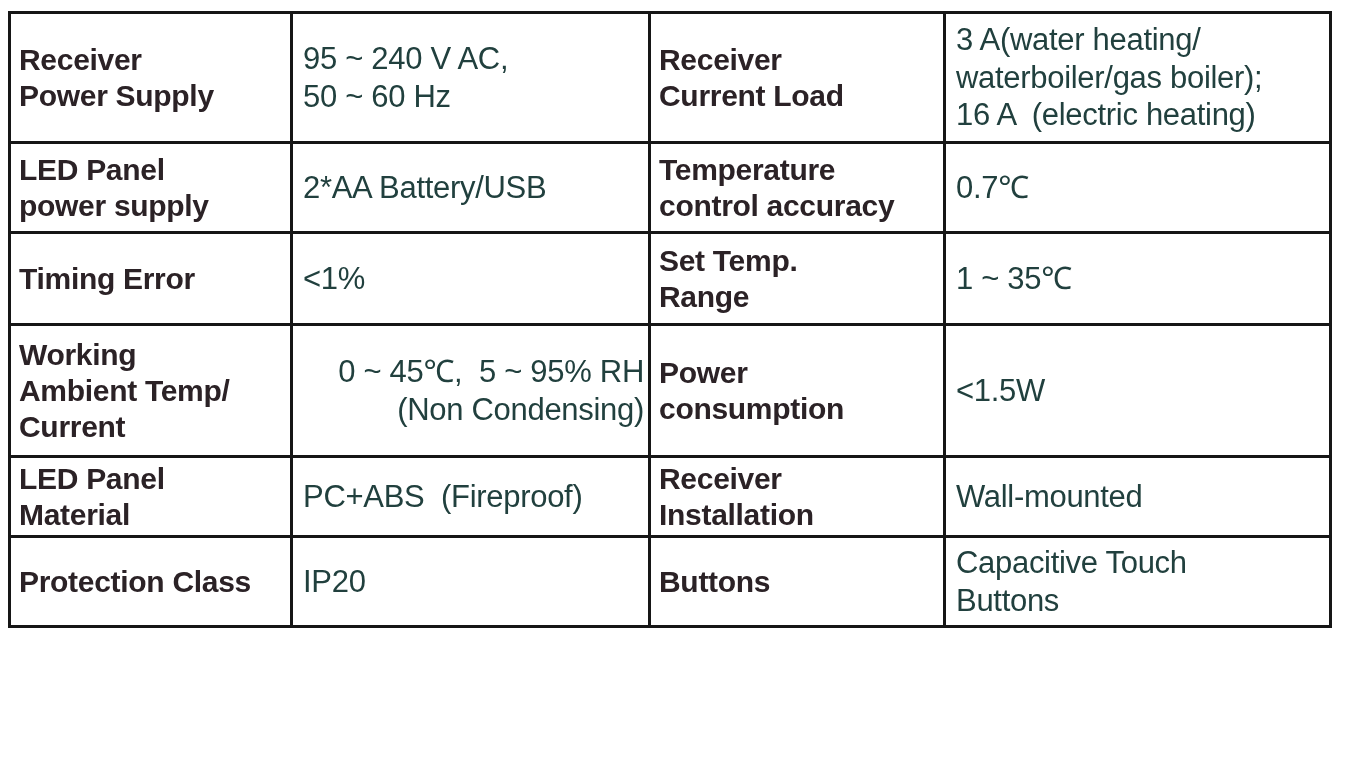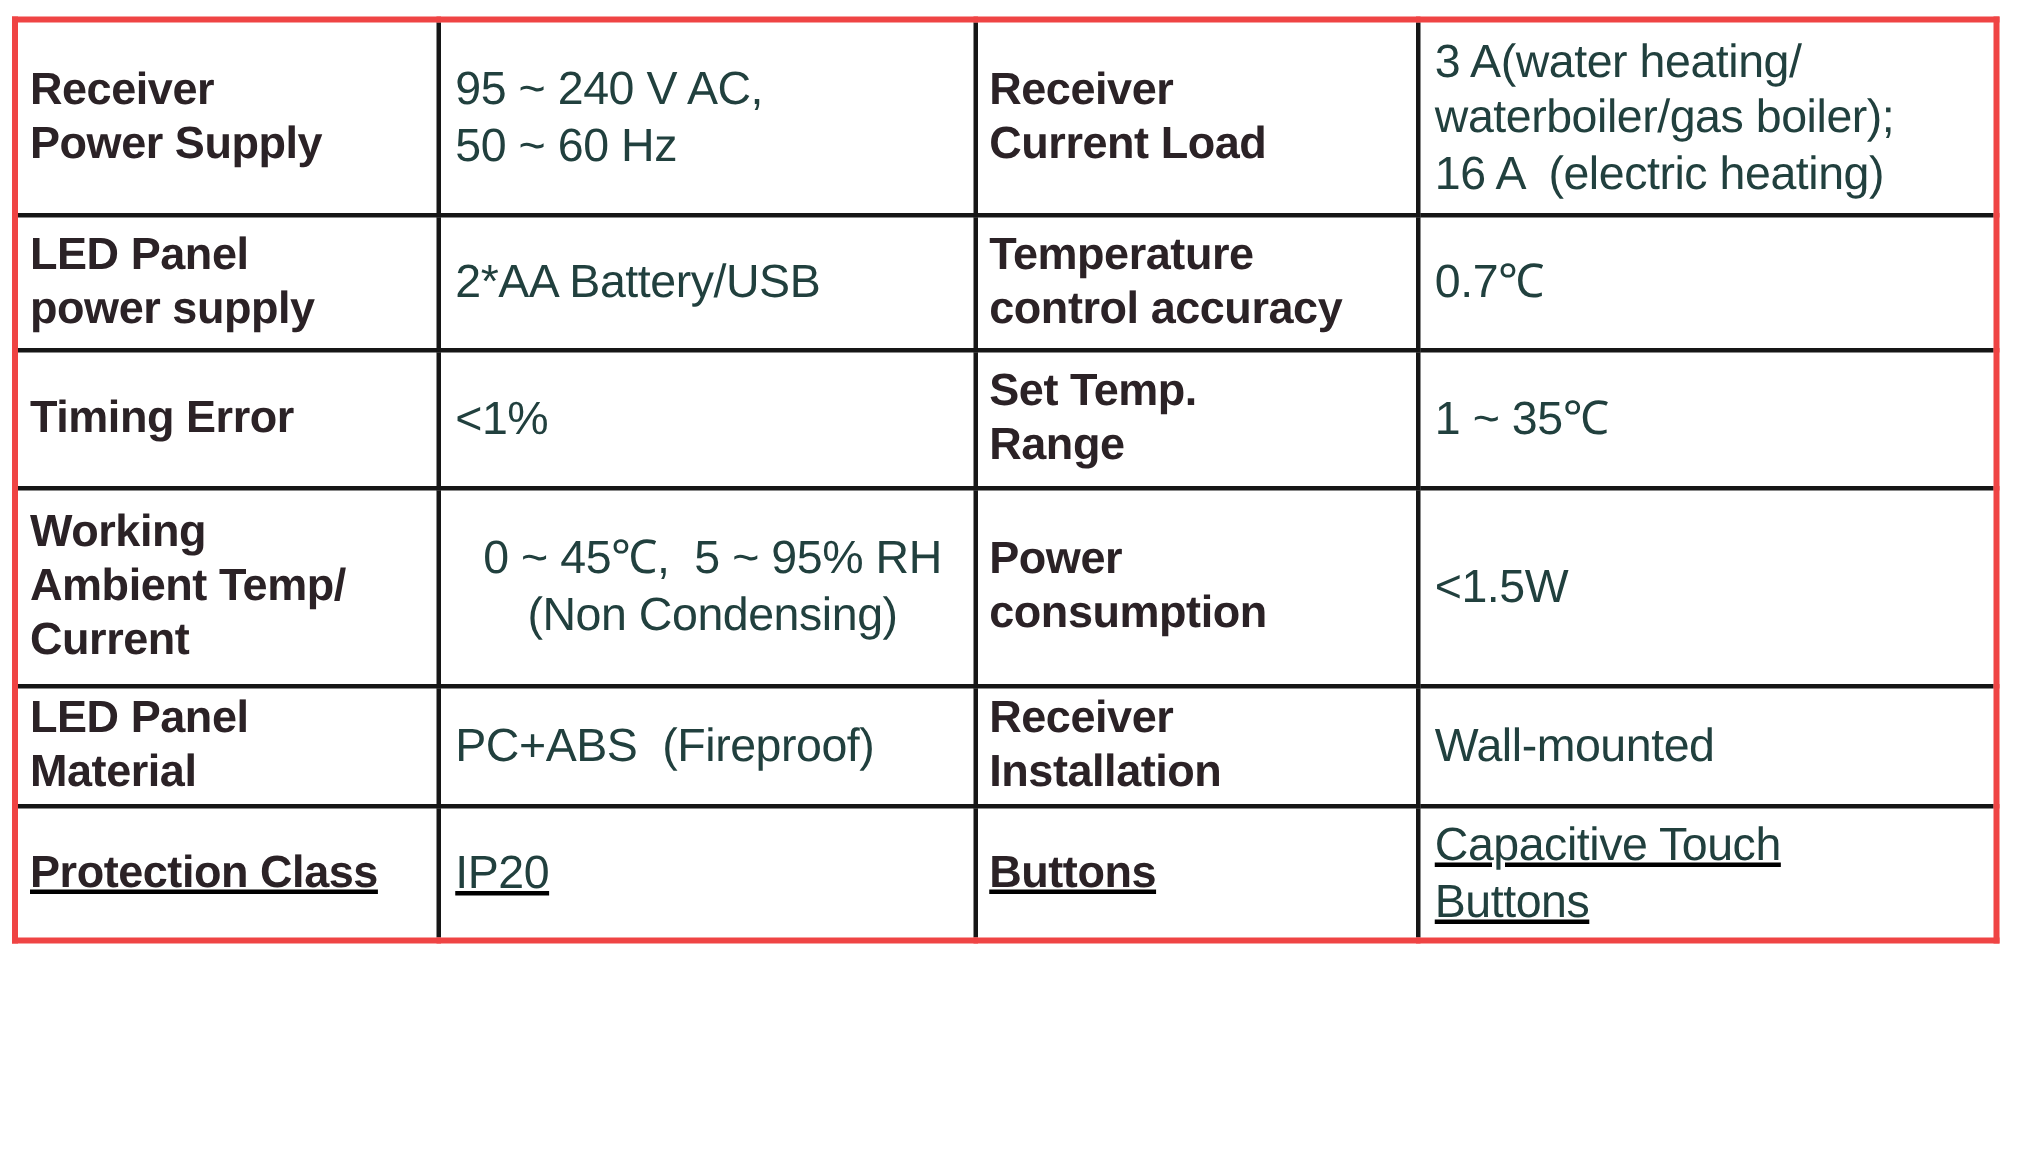--- a/index.html
+++ b/index.html
@@ -11,21 +11,21 @@
     font-family: "Liberation Sans", sans-serif;
     overflow: hidden;
   }
   .spec-table {
     position: absolute;
     left: 8px;
     top: 11px;
     width: 1147px;
     border-collapse: collapse;
     table-layout: fixed;
-    border: 4px solid #ef4444;
+    border: 2px solid #ef4444;
   }
   .spec-table td {
     border: 3px solid #161616;
     vertical-align: middle;
     overflow: hidden;
     white-space: pre-wrap;
     letter-spacing: -0.3px;
   }
   td.label {
     font-weight: bold;
@@ -33,32 +33,32 @@
     font-size: 30px;
     line-height: 1.2;
     padding: 2px 4px 2px 8px;
   }
   td.value {
     color: #21403e;
     font-size: 31px;
     line-height: 1.22;
     padding: 2px 4px 2px 10px;
   }
-  td.value.center { text-align: center; padding-left: 12px; margin-top: 41px; }
+  td.value.center { text-align: right; padding-left: 12px; margin-top: 41px; }
   col.c1 { width: 282px; }
   col.c2 { width: 358px; }
   col.c3 { width: 295px; }
   col.c4 { width: 386px; }
   tr.r1 { height: 130px; }
   tr.r2 { height: 90px; }
   tr.r3 { height: 54px; }
   tr.r4 { height: 92px; }
   tr.r5 { height: 132px; }
   tr.r6 { height: 80px; }
-  tr.r7 { height: 90px; text-decoration: underline; }
+  tr.r7 { height: 90px; }
   tr.r8 { height: 68px; }
 </style>
 </head>
 <body>
 
 <table class="spec-table">
   <colgroup>
     <col class="c1">
       <col class="c2">
       <col class="c3">

